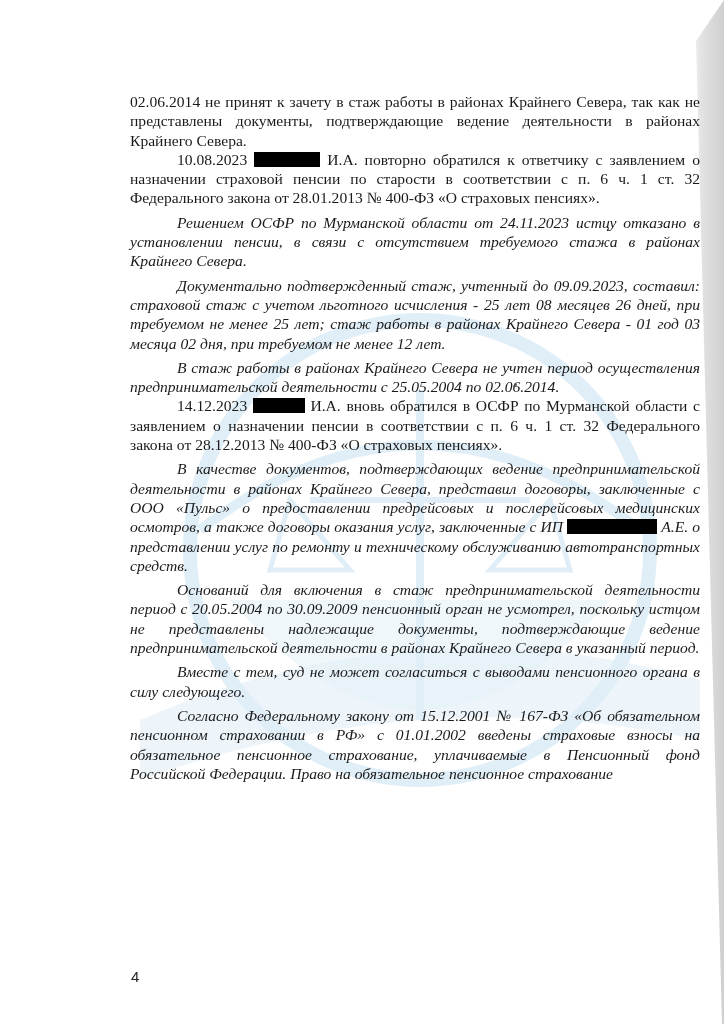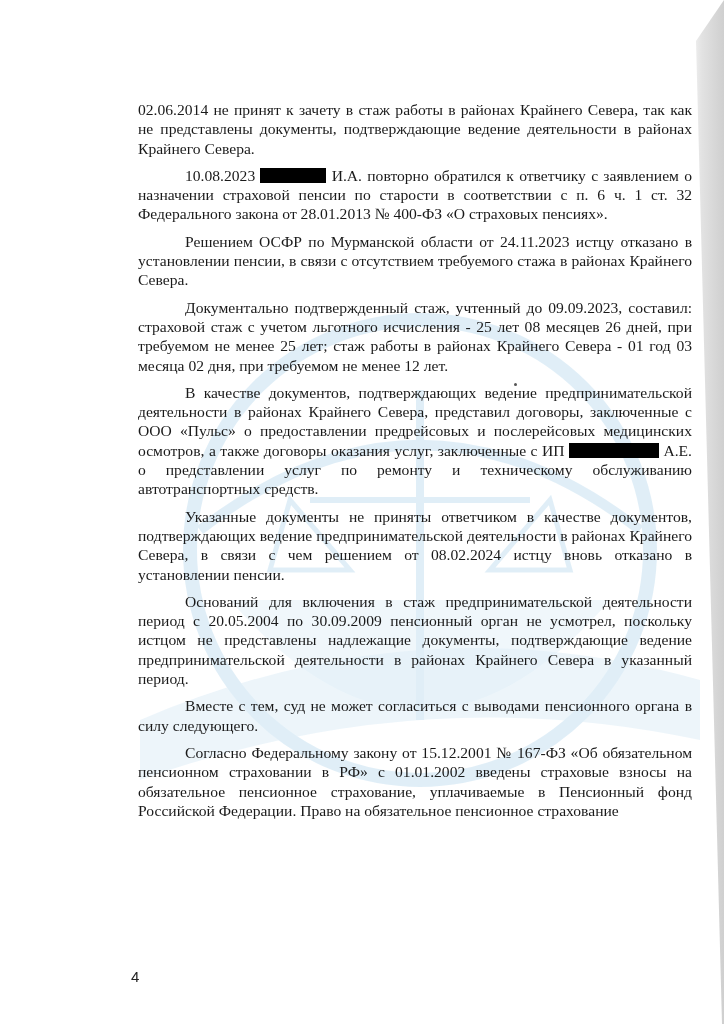--- a/index.html
+++ b/index.html
@@ -16,23 +16,23 @@
   }
   .watermark {
     position:absolute; left:140px; top:300px; width:560px; height:540px;
     pointer-events:none; opacity:0.18;
   }
   .page {
     position:absolute; left:130px; top:92px; width:570px;
     font-size:15.6px; line-height:19.3px;
     text-align:justify;
   }
-  .page p { margin:8px; }
+  .page p { margin:0; }
   .page p.ind { text-indent:47px; }
-  .page p.gap { margin-top:5px; }
+  .page p.gap { margin-top:5px;font-style:italic; }
   .redact {
     display:inline-block; background:#000; height:15px; vertical-align:-2px;
   }
   .pagenum {
     position:absolute; left:131px; top:968px; font-size:15px;
     font-family:"Liberation Sans", sans-serif; color:#222;
   }
   .speck { position:absolute; width:3px; height:3px; border-radius:50%; background:#555; }
 </style>
 </head>
@@ -51,25 +51,26 @@
   <path d="M0 420 Q280 300 560 380 L560 440 Q280 380 0 480 Z" fill="#5aa6d6" opacity="0.6"></path>
 </svg>
 
 <div class="page">
   <p>02.06.2014 не принят к зачету в стаж работы в районах Крайнего Севера, так как не представлены документы, подтверждающие ведение деятельности в районах Крайнего Севера.</p>
 
   <p class="ind"><span>10.08.2023 </span><span class="redact" style="width:66px"></span><span> И.А. повторно обратился к ответчику с заявлением о назначении страховой пенсии по старости в соответствии с п. 6 ч. 1 ст. 32 Федерального закона от 28.01.2013 № 400-ФЗ «О страховых пенсиях».</span></p>
 
   <p class="ind gap">Решением ОСФР по Мурманской области от 24.11.2023 истцу отказано в установлении пенсии, в связи с отсутствием требуемого стажа в районах Крайнего Севера.</p>
   <p class="ind gap">Документально подтвержденный стаж, учтенный до 09.09.2023, составил: страховой стаж с учетом льготного исчисления - 25 лет 08 месяцев 26 дней, при требуемом не менее 25 лет; стаж работы в районах Крайнего Севера - 01 год 03 месяца 02 дня, при требуемом не менее 12 лет.</p>
+  <p class="ind gap">В стаж работы в районах Крайнего Севера не учтен период осуществления предпринимательской деятельности с 25.05.2004 по 02.06.2014.</p>
 
+  <p class="ind"><span>14.12.2023 </span><span class="redact" style="width:52px"></span><span> И.А. вновь обратился в ОСФР по Мурманской области с заявлением о назначении пенсии в соответствии с п. 6 ч. 1 ст. 32 Федерального закона от 28.12.2013 № 400-ФЗ «О страховых пенсиях».</span></p>
 
   <p class="ind gap"><span>В качестве документов, подтверждающих ведение предпринимательской деятельности в районах Крайнего Севера, представил договоры, заключенные с ООО «Пульс» о предоставлении предрейсовых и послерейсовых медицинских осмотров, а также договоры оказания услуг, заключенные с ИП </span><span class="redact" style="width:90px"></span><span> А.Е. о представлении услуг по ремонту и техническому обслуживанию автотранспортных средств.</span></p>
 
-  <p class="ind gap">Указанные документы не приняты ответчиком в качестве документов, подтверждающих ведение предпринимательской деятельности в районах Крайнего Севера, в связи с чем решением от 08.02.2024 истцу вновь отказано в установлении пенсии.</p>
 
 
   <p class="ind gap">Оснований для включения в стаж предпринимательской деятельности период с 20.05.2004 по 30.09.2009 пенсионный орган не усмотрел, поскольку истцом не представлены надлежащие документы, подтверждающие ведение предпринимательской деятельности в районах Крайнего Севера в указанный период.</p>
   <p class="ind gap">Вместе с тем, суд не может согласиться с выводами пенсионного органа в силу следующего.</p>
   <p class="ind gap">Согласно Федеральному закону от 15.12.2001 № 167-ФЗ «Об обязательном пенсионном страховании в РФ» с 01.01.2002 введены страховые взносы на обязательное пенсионное страхование, уплачиваемые в Пенсионный фонд Российской Федерации. Право на обязательное пенсионное страхование</p>
 </div>
 
 <div class="pagenum">4</div>
 
 <span class="speck" style="left:514px; top:383px"></span>

